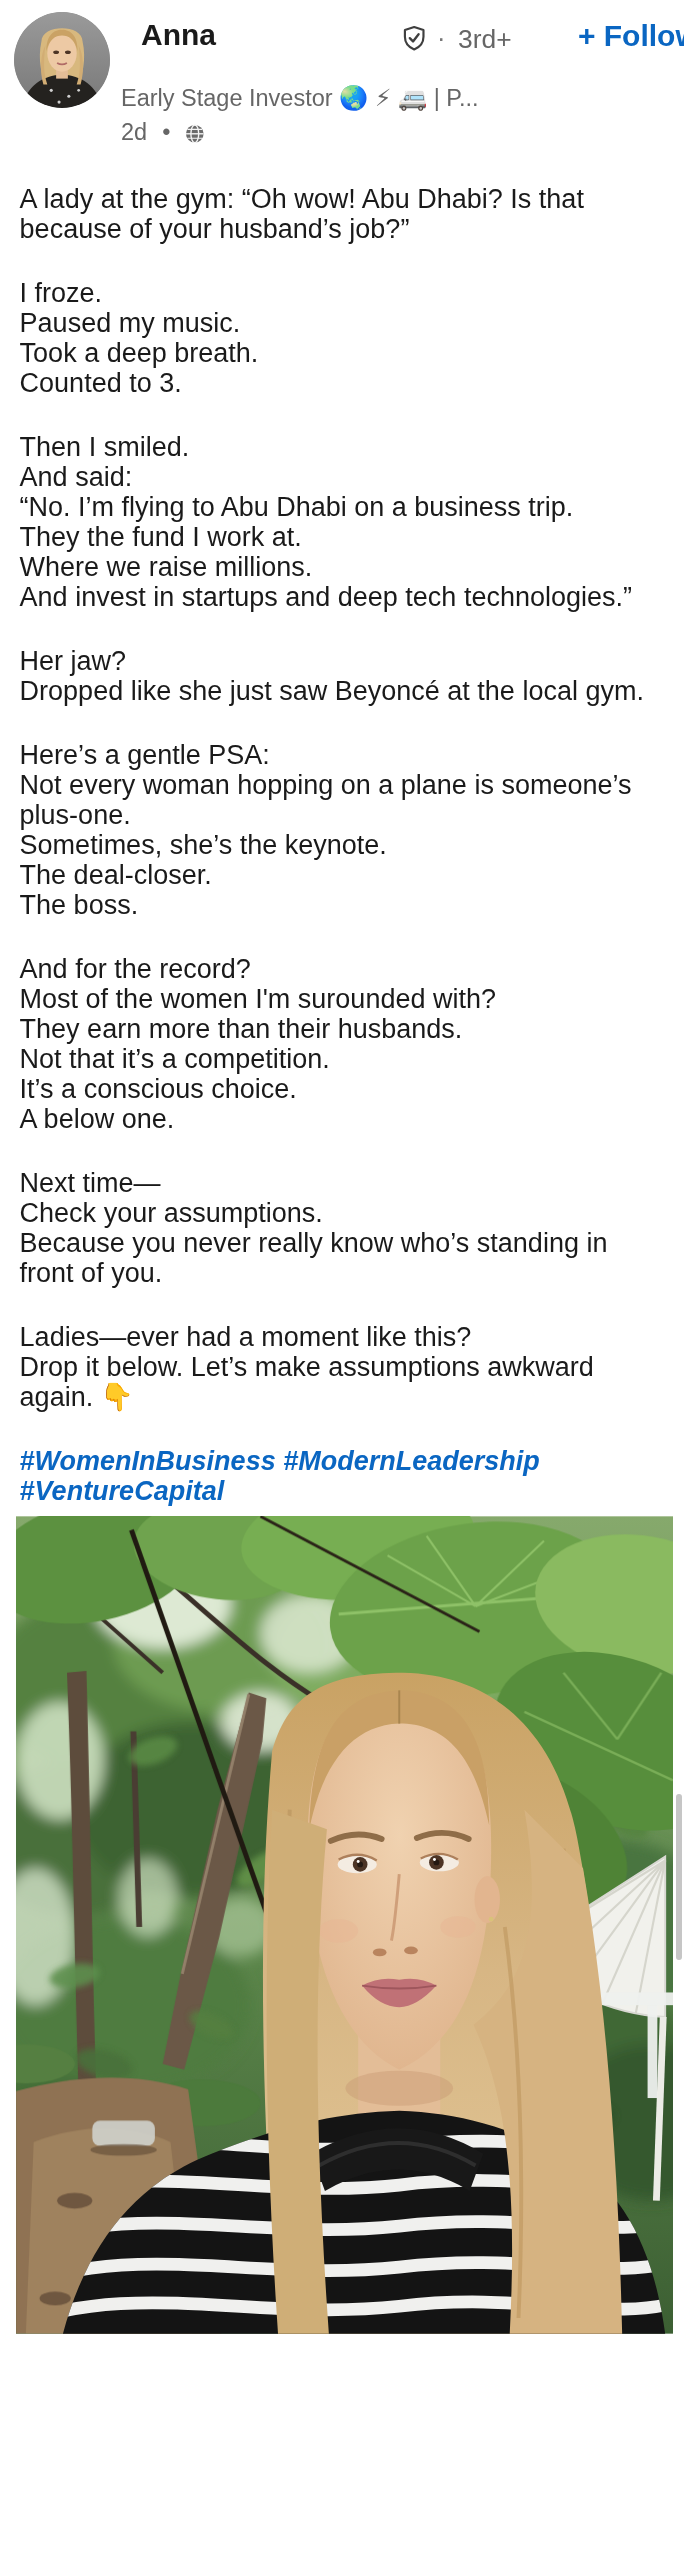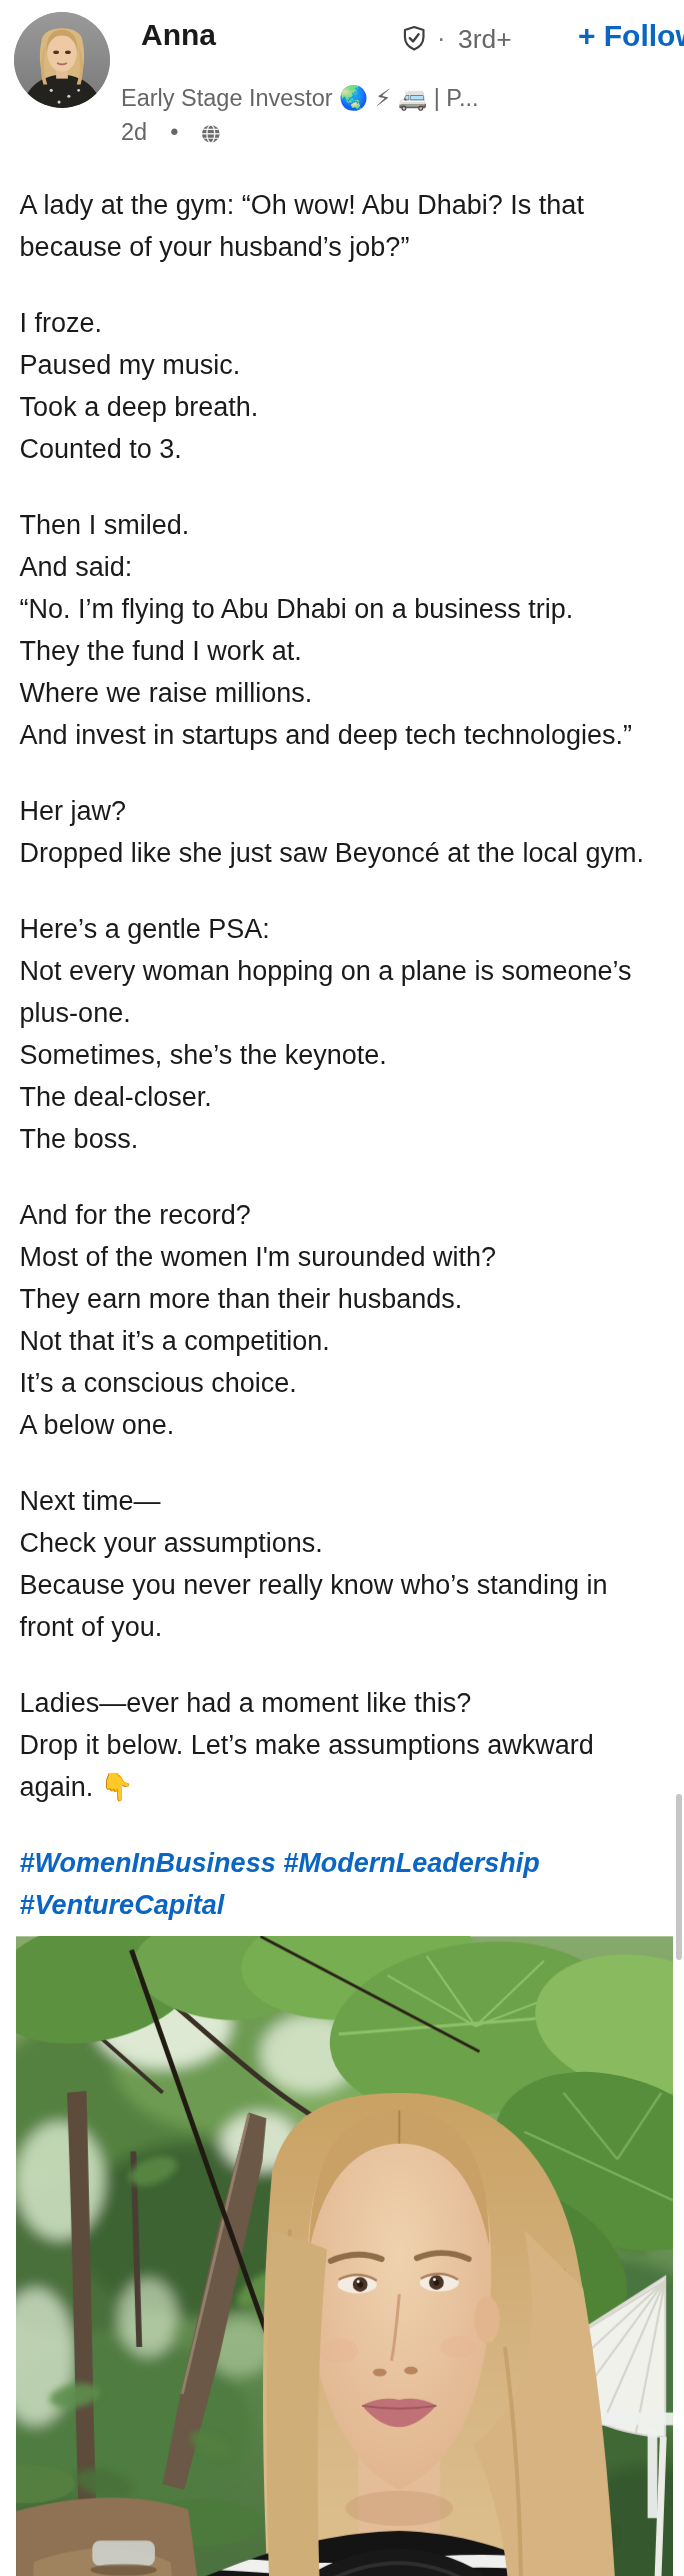--- a/index.html
+++ b/index.html
@@ -9,24 +9,24 @@
   .header{position:relative;height:155px;}
   .avatar{position:absolute;left:13.7px;top:11.7px;width:96px;height:96px;border-radius:50%;overflow:hidden;background:#8d8d8d;}
   .name{position:absolute;left:121px;top:17.6px;font-size:30px;font-weight:bold;color:var(--text-primary,#1a1a1a);margin-left:20px;}
   .badge{position:absolute;left:401px;top:25.4px;width:26.4px;height:26.4px;}
   .dot1{position:absolute;left:437px;top:23.5px;font-size:25.4px;color:#777;}
   .degree{position:absolute;left:458px;top:24.4px;font-size:26.4px;color:var(--text-secondary,#666);}
   .follow{position:absolute;left:572px;top:15.6px;font-size:30px;font-weight:bold;color:var(--accent,#0a66c2);
           background:none;border:none;padding:3.9px 5.9px;white-space:nowrap;cursor:pointer;font-family:inherit;}
   .headline{position:absolute;left:121px;top:84px;width:546px;font-size:23.5px;color:var(--text-secondary,#666);
             white-space:nowrap;overflow:hidden;}
-  .meta{position:absolute;left:121px;top:119px;font-size:23.5px;color:var(--text-secondary,#666);display:flex;align-items:center;gap:23px;}
+  .meta{position:absolute;left:121px;top:119px;font-size:23.5px;color:var(--text-secondary,#666);display:flex;align-items:center;gap:15px;}
   .meta .globe{width:19.6px;height:19.6px;margin-top:2px;}
   
-  .post-text{padding:29px 19.6px 0 19.6px;font-size:27px;line-height:42px;color:var(--text-primary,#1a1a1a);}
+  .post-text{padding:29px 19.6px 0 19.6px;font-size:27px;line-height:30px;color:var(--text-primary,#1a1a1a);}
   .para{margin:0 0 34px 0;}
   .para:last-child{margin-bottom:0;}
   .hashtags{color:var(--accent,#0a66c2);font-weight:600;font-style:italic;}
   .hashtag{color:var(--accent,#0a66c2);cursor:pointer;}
   
   .photo-wrap{margin:9.8px 11.7px 0 15.6px;width:657px;height:818px;}
   .photo-wrap svg{display:block;}
   
   .scroll-thumb{position:absolute;left:676px;top:1794px;width:5.9px;height:166px;border-radius:2.9px;background:#c6c6c6;}
 </style>

